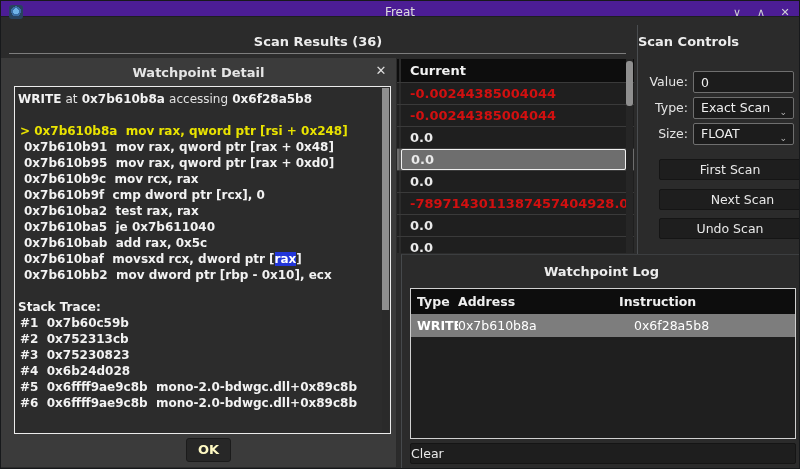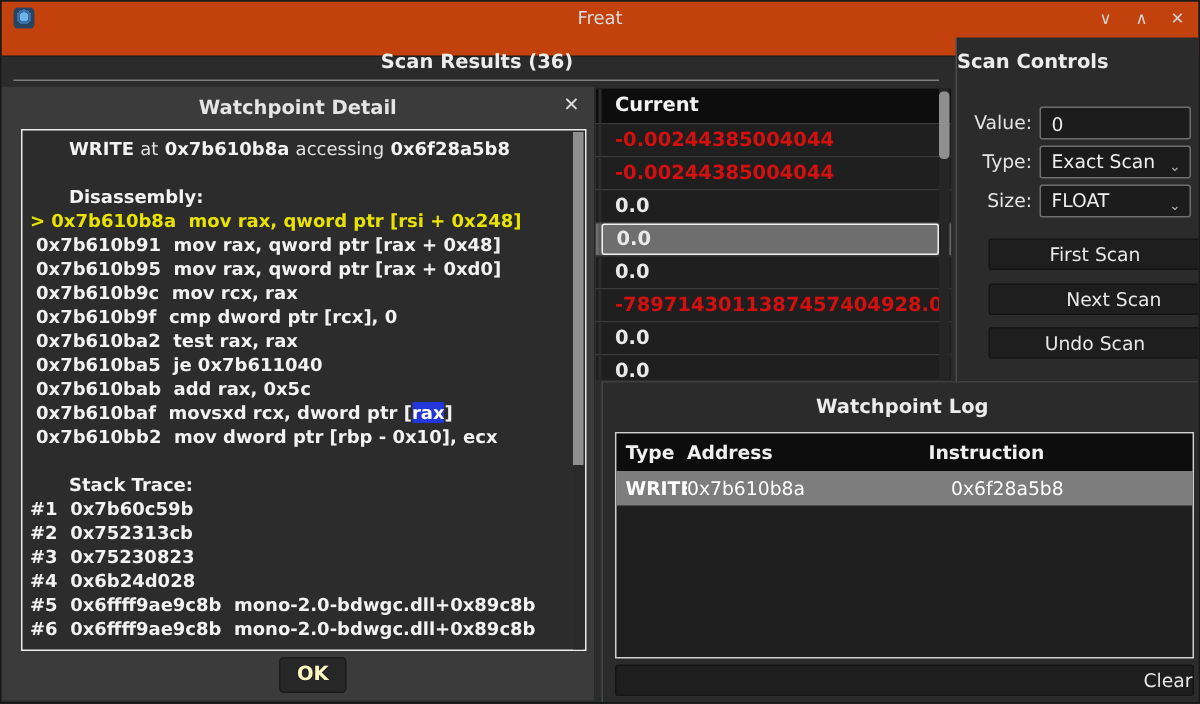--- a/index.html
+++ b/index.html
@@ -1,21 +1,21 @@
 <!DOCTYPE html>
 <html style="--accent_red: #d21010; --current_line_yellow: #e9e300; --register_highlight_blue: #2236d9; --write_orange: #efa02f; --selection_gray: #6e6e6e; --log_selection_gray: #7d7d7d;"><head>
 <meta charset="utf-8">
 <style>
   * { margin:0; padding:0; box-sizing:border-box; }
   html,body { background:#1a1a1a; }
   body { font-family:"DejaVu Sans", sans-serif; }
   .window { position:relative; width:800px; height:469px; background:#2b2b2b; overflow:hidden; border:1px solid #17191b; }
 
   
-  .titlebar { position:absolute; left:0; top:0; width:100%; height:37px; background:#c2410c; border-bottom:1px solid #1d1f21; }
+  .titlebar { position:absolute; left:0; top:0; width:100%; height:16px; background:#4c1d95; border-bottom:1px solid #1d1f21; }
   .app-icon { position:absolute; left:8px; top:4px; width:14px; height:14px; border-radius:3px;
               background:radial-gradient(circle at 50% 45%, #6fb3e8 0 3px, #3a6ea5 3px 5px, #27435f 5px); }
   .win-title { position:absolute; left:0; right:0; top:4px; text-align:center; font-size:12px; color:#dcdcdc; }
   .win-controls { position:absolute; right:6px; top:0; height:23px; display:flex; align-items:center; gap:8px; }
   .win-btn { width:16px; height:16px; color:#cfd2d4; font-size:11px; line-height:16px; text-align:center; cursor:default; }
 
   
   .results-title { position:absolute; left:0; top:33px; width:634px; text-align:center; font-size:13px; font-weight:600; color:#ececec; }
   .results-sep { position:absolute; left:8px; top:52px; width:617px; height:1px; background:#9a9a9a; opacity:.75; }
 
@@ -59,30 +59,30 @@
   .lrow { display:flex; height:23px; }
   .lrow.logsel { background:var(--log_selection_gray,#7d7d7d); }
   .lc { font-size:12.5px; color:#e9e9e9; line-height:23px; white-space:nowrap; overflow:hidden; }
   .lhead .lc { line-height:25px; font-weight:600; color:#efefef; }
   .lc-type  { width:41px; margin-left:6px; flex:none; }
   .lc-instr { width:176px; flex:none; }
   .lc-addr  { flex:1; }
   .lrow .lc { color:#ffffff; }
   .wtype { color:var(--write_orange,#efa02f); font-weight:700; }
   .clear-btn { position:absolute; left:8px; top:188px; width:386px; height:21px; background:#1e1e1e; border:1px solid #151515;
-               border-radius:2px; color:#e8e8e8; font-size:12.5px; text-align:right; line-height:19px; cursor:default; }
+               border-radius:2px; color:#e8e8e8; font-size:12.5px; text-align:left; line-height:19px; cursor:default; }
 
   
   .dialog { position:absolute; left:0; top:57px; width:396px; height:409px; background:#3b3b3b; border-right:1px solid #2a2a2a; }
   .dlg-title { position:absolute; left:0; top:7px; width:100%; text-align:center; font-size:13px; font-weight:600; color:#e5e5e5; }
   .dlg-close { position:absolute; right:6px; top:4px; width:18px; height:18px; color:#dddddd; font-size:13px; line-height:18px;
                text-align:center; cursor:default; }
   .detail-text { position:absolute; left:13px; top:28px; width:377px; height:348px; background:#2c2c2c; border:1px solid #ececec;
                  overflow:hidden; padding:4px 12px 0 3px; font-size:12px; font-weight:600; color:#f2f2f2; line-height:16px; }
-  .tline { height:16px; white-space:pre; overflow:hidden;margin-left:28px; }
+  .tline { height:16px; white-space:pre; overflow:hidden; }
   .blank { height:16px; }
   .dim { font-weight:400; color:#e3e3e3; }
   .heavy { font-weight:800; }
   .dline { height:16px; white-space:pre; padding-left:6px; }
   .dline.cur { padding-left:2px; color:var(--current_line_yellow,#e9e300); }
   .sline { height:16px; white-space:pre; padding-left:2px; }
   .hl { background:var(--register_highlight_blue,#2236d9); color:#ffffff; }
   .dlg-scroll { position:absolute; right:1px; top:1px; width:7px; height:346px; background:#2a2a2a; }
   .dlg-scroll .thumb { position:absolute; left:0; top:0; width:7px; height:222px; background:#8f8f8f; }
   .ok-btn { position:absolute; left:185px; top:380px; width:45px; height:24px; background:#272727; border:1px solid #1b1b1b;
@@ -200,21 +200,20 @@
     <div class="clear-btn">Clear</div>
   </div>
 
   <div class="dialog">
     <div class="dlg-title">Watchpoint Detail</div>
     <div class="dlg-close">✕</div>
 
     <div class="detail-text">
       <div class="tline"><span class="heavy">WRITE</span> <span class="dim">at</span> <span class="heavy">0x7b610b8a</span> <span class="dim">accessing</span> <span class="heavy">0x6f28a5b8</span></div>
       <div class="blank"></div>
-      <div class="tline heavy">Disassembly:</div>
       <div id="disasm-lines">
           <div class="dline cur">&gt; 0x7b610b8a  mov rax, qword ptr [rsi + 0x248]</div>
           <div class="dline">0x7b610b91  mov rax, qword ptr [rax + 0x48]</div>
           <div class="dline">0x7b610b95  mov rax, qword ptr [rax + 0xd0]</div>
           <div class="dline">0x7b610b9c  mov rcx, rax</div>
           <div class="dline">0x7b610b9f  cmp dword ptr [rcx], 0</div>
           <div class="dline">0x7b610ba2  test rax, rax</div>
           <div class="dline">0x7b610ba5  je 0x7b611040</div>
           <div class="dline">0x7b610bab  add rax, 0x5c</div>
           <div class="dline"><span>0x7b610baf  movsxd rcx, dword ptr [</span><span class="hl">rax</span><span>]</span></div>

